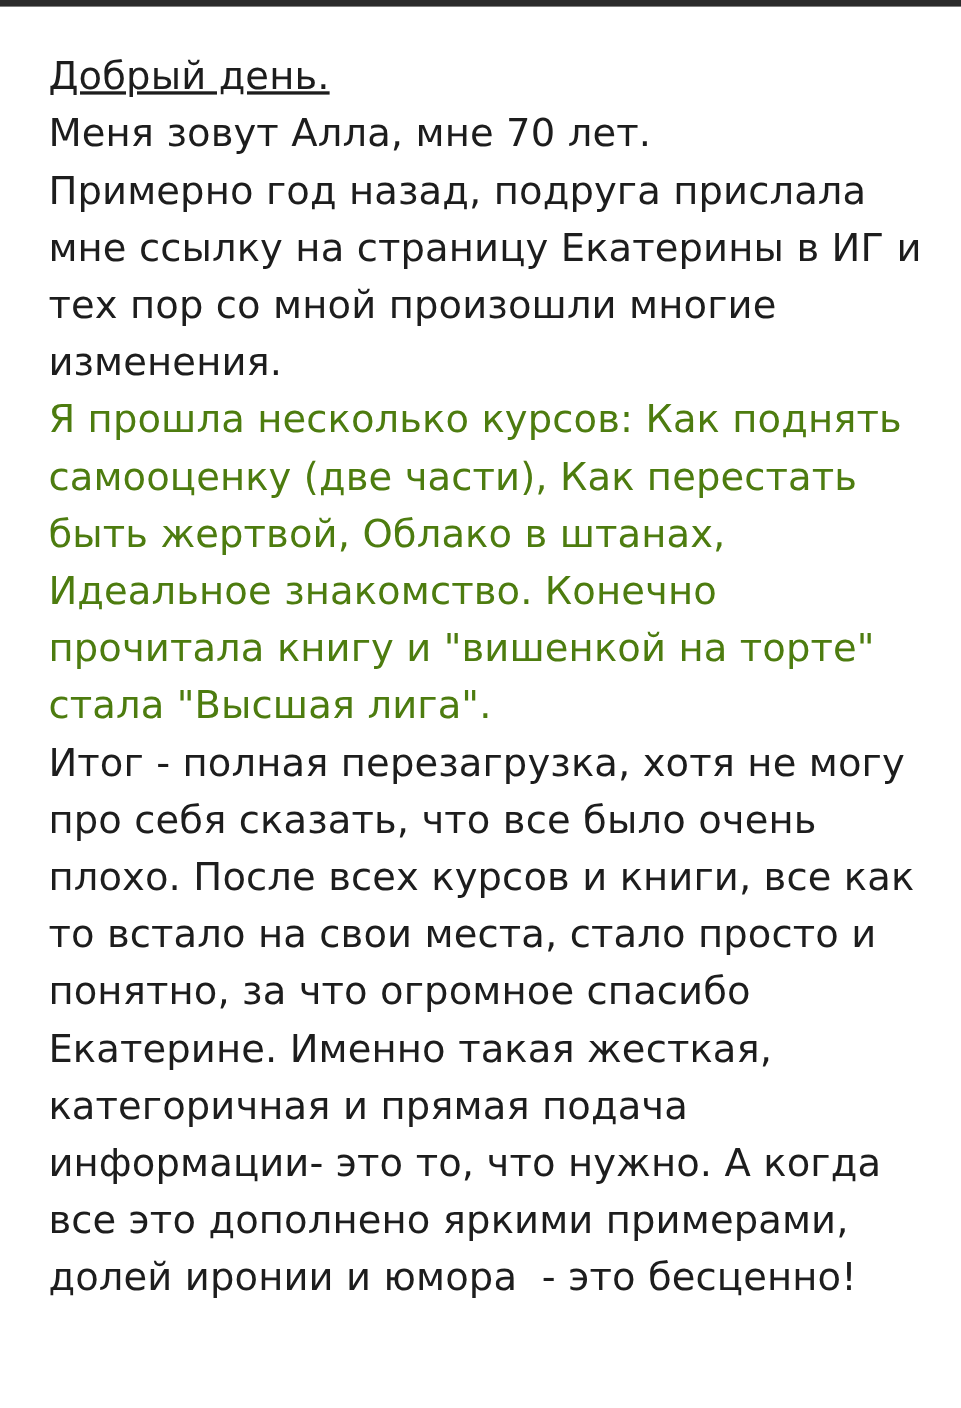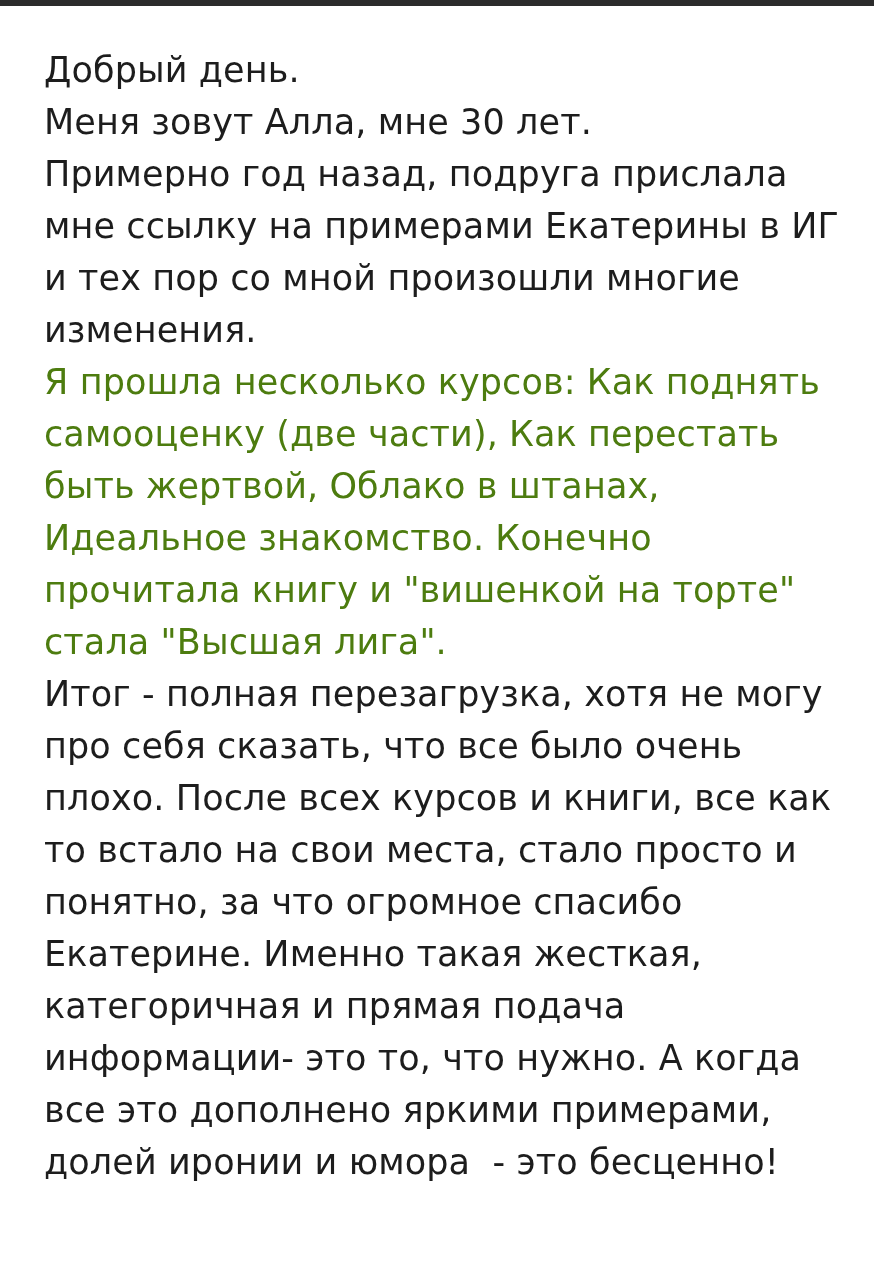--- a/index.html
+++ b/index.html
@@ -46,20 +46,20 @@
   }
 </style>
 </head>
 <body>
 
 <div class="page" style="background: rgb(255, 255, 255);">
 
   <div class="top-rule" style="background: rgb(43, 43, 43);"></div>
 
   <div class="testimonial">
-    <p class="line" style="color: rgb(29, 29, 29); margin: 0px;">Добрый день.</p>
-    <p class="line" style="color: rgb(29, 29, 29); margin: 0px;">Меня зовут Алла, мне 30 лет.</p>
-    <p class="line" style="color: rgb(29, 29, 29); margin: 0px;">Примерно год назад, подруга прислала мне ссылку на примерами Екатерины в ИГ и тех пор со мной произошли многие изменения.</p>
+    <p class="line" style="color: rgb(29, 29, 29); margin: 0px; text-decoration: underline;">Добрый день.</p>
+    <p class="line" style="color: rgb(29, 29, 29); margin: 0px;">Меня зовут Алла, мне 70 лет.</p>
+    <p class="line" style="color: rgb(29, 29, 29); margin: 0px;">Примерно год назад, подруга прислала мне ссылку на страницу Екатерины в ИГ и тех пор со мной произошли многие изменения.</p>
     <p class="line" style="color: #4d7c0f; margin: 0px;">Я прошла несколько курсов: Как поднять самооценку (две части), Как перестать быть жертвой, Облако в штанах, Идеальное знакомство. Конечно прочитала книгу и "вишенкой на торте" стала "Высшая лига".</p>
     <p class="line" style="color: rgb(29, 29, 29); margin: 0px;">Итог - полная перезагрузка, хотя не могу про себя сказать, что все было очень плохо. После всех курсов и книги, все как то встало на свои места, стало просто и понятно, за что огромное спасибо Екатерине. Именно такая жесткая, категоричная и прямая подача информации- это то, что нужно. А когда все это дополнено яркими примерами, долей иронии и юмора  - это бесценно!</p>
   </div>
 
 </div>
 
 </body></html>

